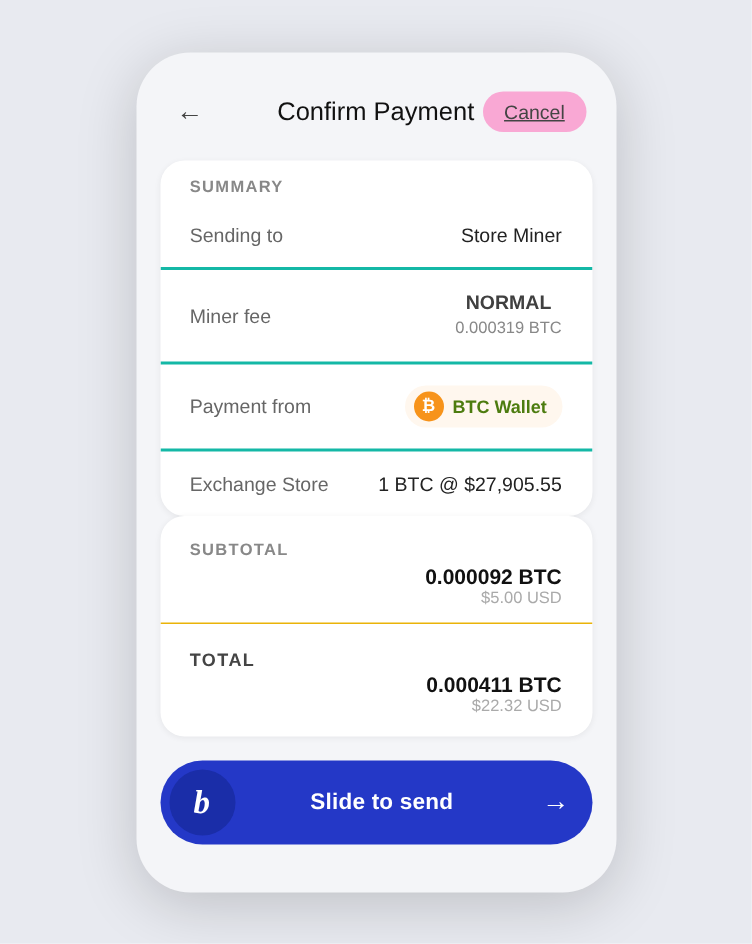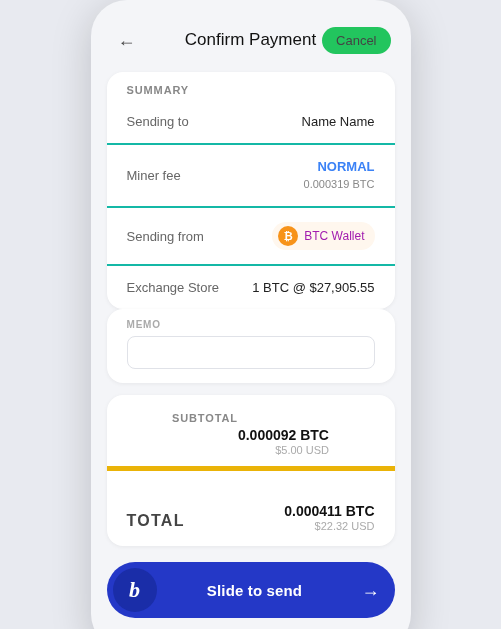--- a/index.html
+++ b/index.html
@@ -41,28 +41,29 @@
     }
     .header-title {
       font-size: 17px;
       font-weight: 400;
       color: #111;
       position: absolute;
       left: 50%;
       transform: translateX(-50%);
     }
     .cancel-btn {
-      background: #22c55e;
+      background: #f9a8d4;
       border: none;
       border-radius: 16px;
       padding: 6px 14px;
       font-size: 13px;
       color: #444;
       cursor: pointer;
       font-weight: 500;
+      text-decoration: underline;
     }
     .card {
       background: #fff;
       border-radius: 16px;
       margin: 0 16px 0;
       padding: 0;
       box-shadow: 0 1px 4px rgba(0,0,0,0.06);
       overflow: hidden;
     }
     .summary-label {
@@ -95,22 +96,23 @@
       font-size: 13px;
       color: #222;
       font-weight: 500;
     }
     .miner-fee-value {
       text-align: right;
     }
     .miner-fee-value .normal {
       font-weight: 800;
       font-size: 13px;
-      color: #3b82f6;
+      color: #404040;
       display: block;
+      text-align: center;
     }
     .miner-fee-value .btc {
       font-size: 11px;
       color: #888;
     }
     .wallet-badge {
       display: flex;
       align-items: center;
       gap: 6px;
       background: #fff7ee;
@@ -124,22 +126,22 @@
       border-radius: 50%;
       display: flex;
       align-items: center;
       justify-content: center;
       color: #fff;
       font-size: 11px;
       font-weight: 700;
     }
     .wallet-name {
       font-size: 12px;
-      color: #a21caf;
-      font-weight: 400;
+      color: #4d7c0f;
+      font-weight: 700;
     }
     .exchange-value {
       font-size: 13px;
       color: #222;
     }
     .memo-section {
       background: #fff;
       border-radius: 16px;
       margin: 0 16px 12px;
       padding: 10px 20px 14px;
@@ -166,23 +168,23 @@
       background: #fff;
       border-radius: 16px;
       margin: 0 16px 16px;
       padding: 0;
       box-shadow: 0 1px 4px rgba(0,0,0,0.06);
       overflow: hidden;
     }
     .subtotal-row {
       display: flex;
       align-items: flex-start;
-      justify-content: center;
+      justify-content: space-between;
       padding: 14px 20px 10px;
-      border-bottom: 5px solid #eab308;
+      border-bottom: 1px solid #eab308;
     }
     .total-row {
       display: flex;
       align-items: flex-start;
       justify-content: space-between;
       padding: 14px 20px;
     }
     .amount-block {
       text-align: right;
     }
@@ -198,23 +200,22 @@
       margin-top: 1px;
     }
     .section-key {
       font-size: 11px;
       font-weight: 800;
       color: #888;
       letter-spacing: 0.08em;
       padding-top: 3px;
     }
     .section-key.total {
-      font-size: 16px;
+      font-size: 12px;
       color: #444;
-      margin-top: 24px;
     }
     .slide-btn-container {
       margin: 4px 16px 0;
       background: #2438c7;
       border-radius: 40px;
       display: flex;
       align-items: center;
       padding: 6px 6px 6px 6px;
       cursor: pointer;
       position: relative;
@@ -266,49 +267,45 @@
     </button>
     <span class="header-title">Confirm Payment</span>
     <button class="cancel-btn">Cancel</button>
   </div>
 
   <div class="card">
     <div class="summary-label">SUMMARY</div>
 
     <div class="row">
       <span class="row-label">Sending to</span>
-      <span class="row-value store-name">Name Name</span>
+      <span class="row-value store-name">Store Miner</span>
     </div>
 
     <div class="row">
       <span class="row-label">Miner fee</span>
       <div class="miner-fee-value">
         <span class="normal">NORMAL</span>
         <span class="btc">0.000319 BTC</span>
       </div>
     </div>
 
     <div class="row">
-      <span class="row-label">Sending from</span>
+      <span class="row-label">Payment from</span>
       <div class="wallet-badge">
         <div class="wallet-icon">₿</div>
         <span class="wallet-name">BTC Wallet</span>
       </div>
     </div>
 
     <div class="row">
       <span class="row-label">Exchange Store</span>
       <span class="exchange-value">1 BTC @ $27,905.55</span>
     </div>
   </div>
 
-  <div class="memo-section">
-    <div class="memo-label">MEMO</div>
-    <input class="memo-input" type="text" placeholder="" style="">
-  </div>
 
   <div class="totals-card">
     <div class="subtotal-row">
       <span class="section-key">SUBTOTAL</span>
       <div class="amount-block">
         <div class="btc-amount-main">0.000092 BTC</div>
         <div class="usd-sub">$5.00 USD</div>
       </div>
     </div>
     <div class="total-row">

